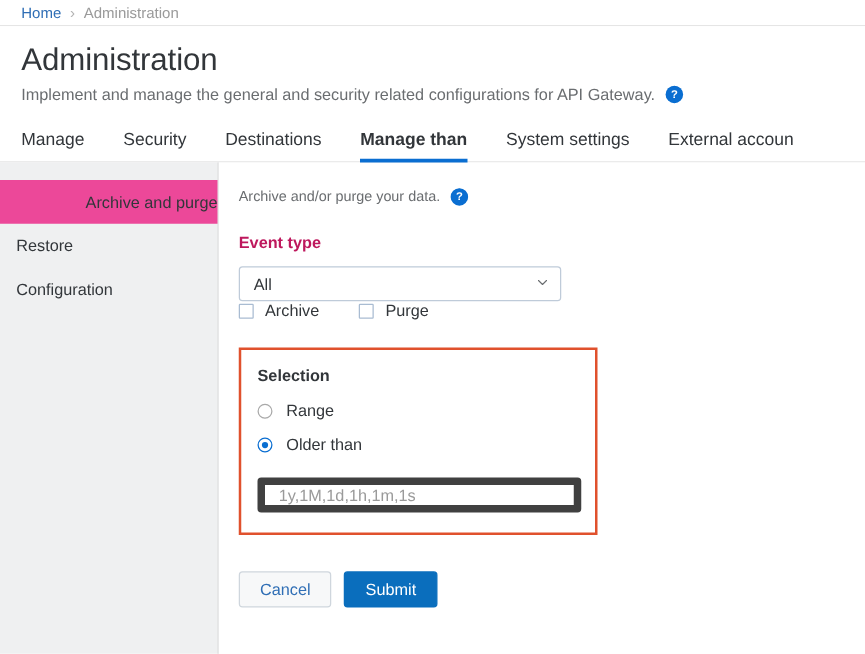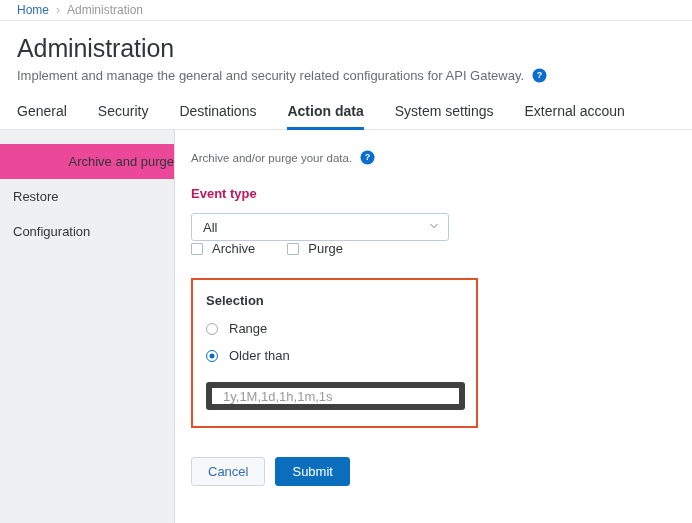--- a/index.html
+++ b/index.html
@@ -328,24 +328,24 @@
   <h1 class="page-title">Administration</h1>
   <div class="page-sub-row">
     <span class="page-sub">Implement and manage the general and security related configurations for API Gateway.</span>
     <span class="help-icon">
         <span>?</span>
       </span>
   </div>
 </div>
 
 <div class="tabs">
-  <div class="tab">General</div>
+  <div class="tab">Manage</div>
   <div class="tab">Security</div>
   <div class="tab">Destinations</div>
-  <div class="tab active">Action data</div>
+  <div class="tab active">Manage than</div>
   <div class="tab">System settings</div>
   <div class="tab">External accoun</div>
 </div>
 
 <div class="content">
 
   <div class="sidebar">
     <div class="side-item active">Archive and purge</div>
     <div class="side-item">Restore</div>
     <div class="side-item">Configuration</div>

